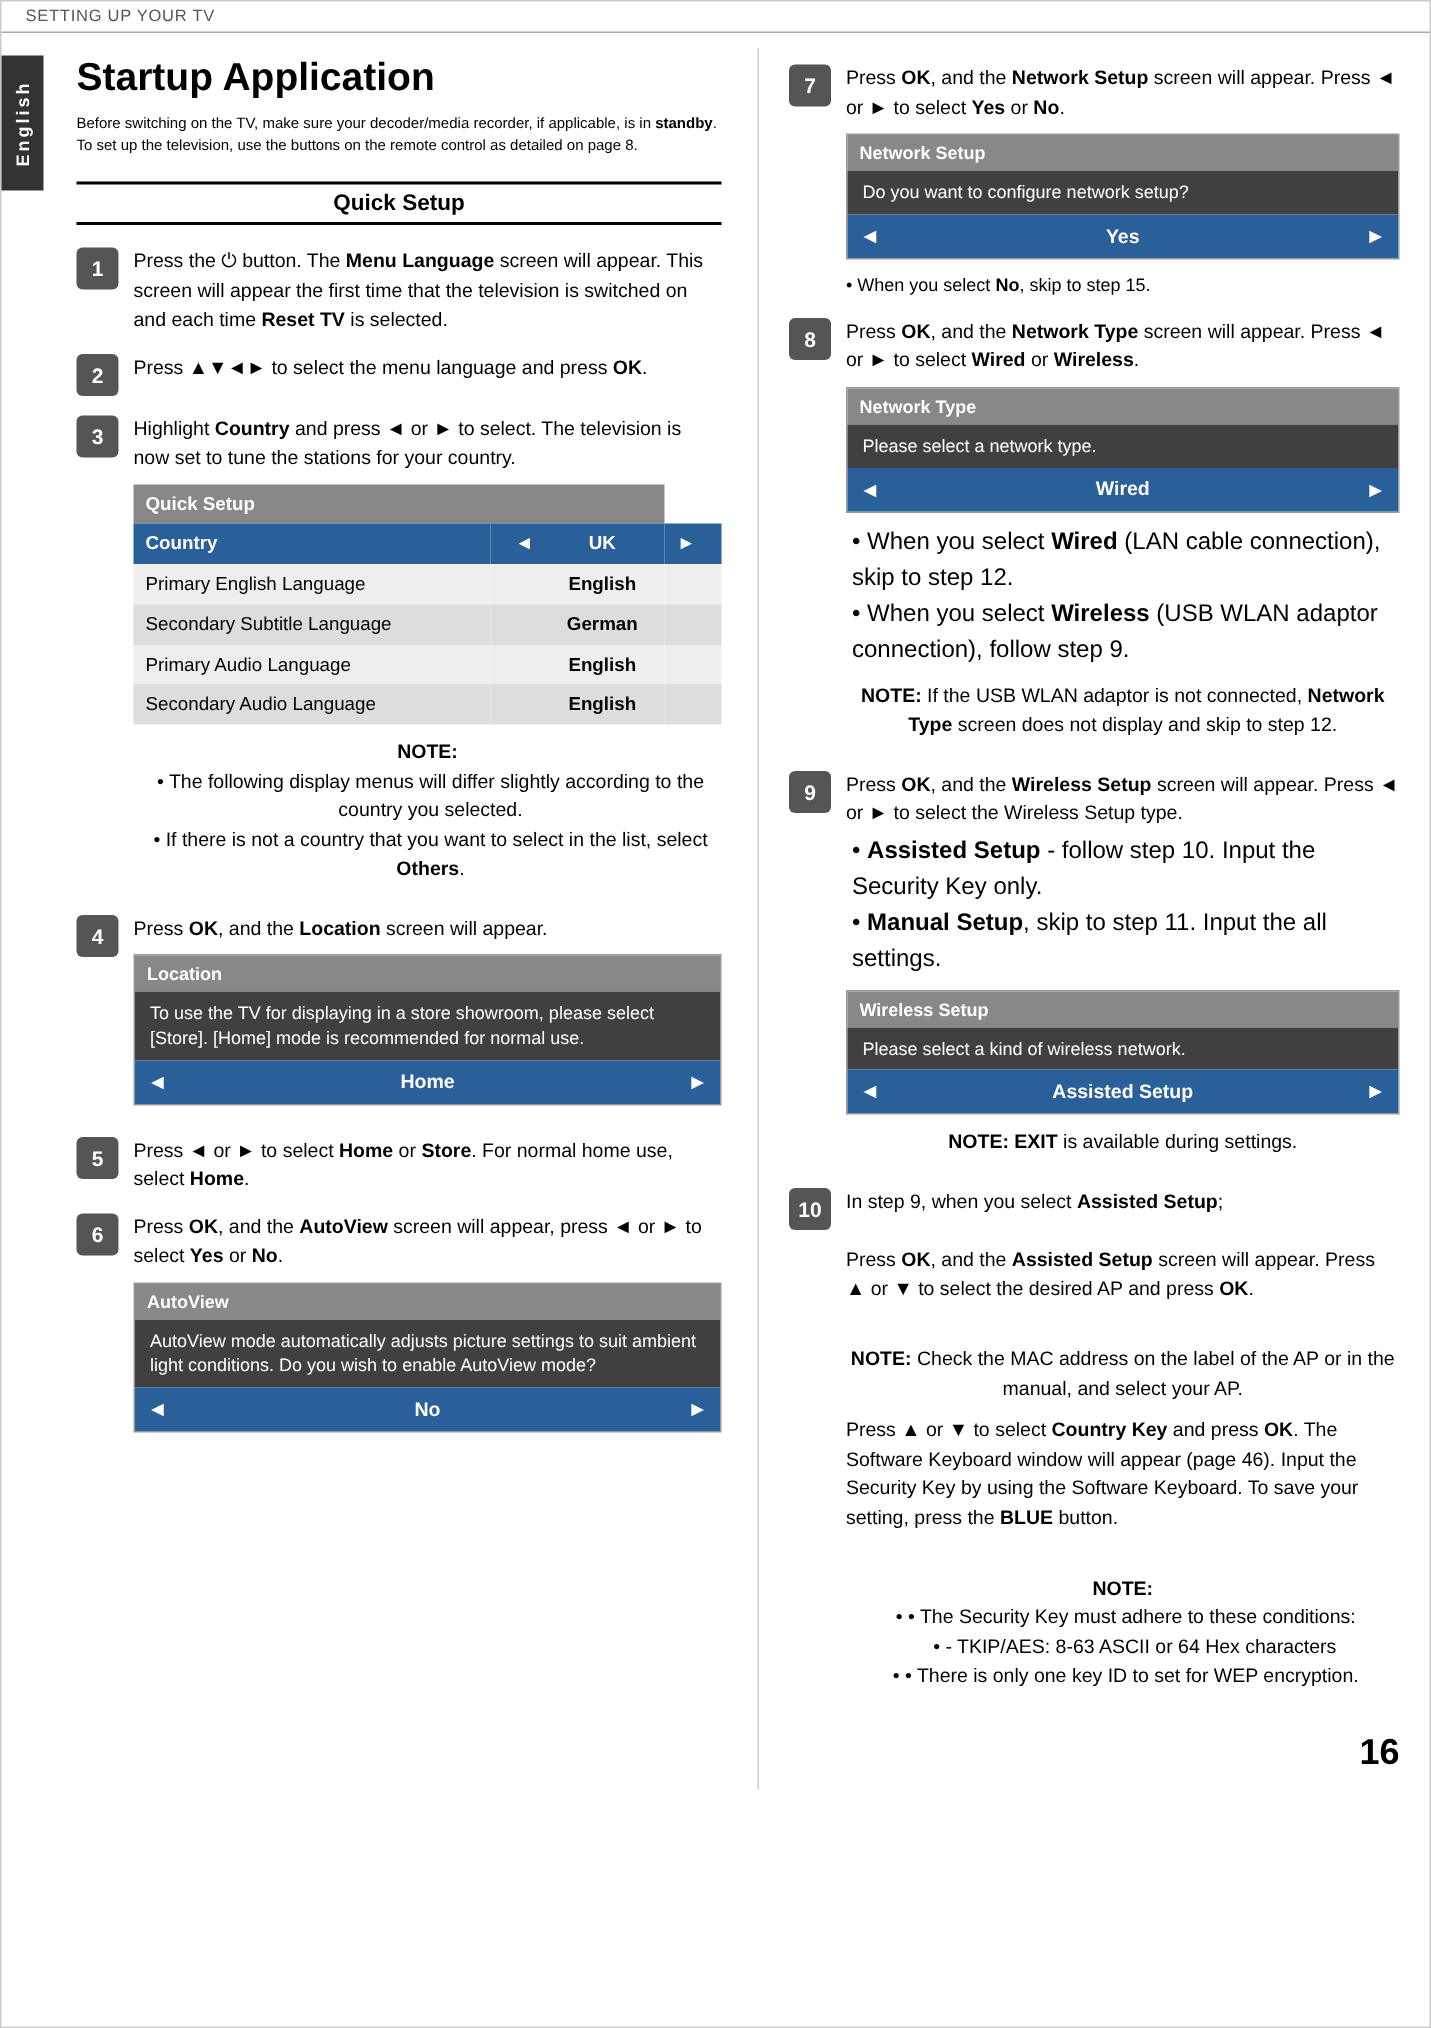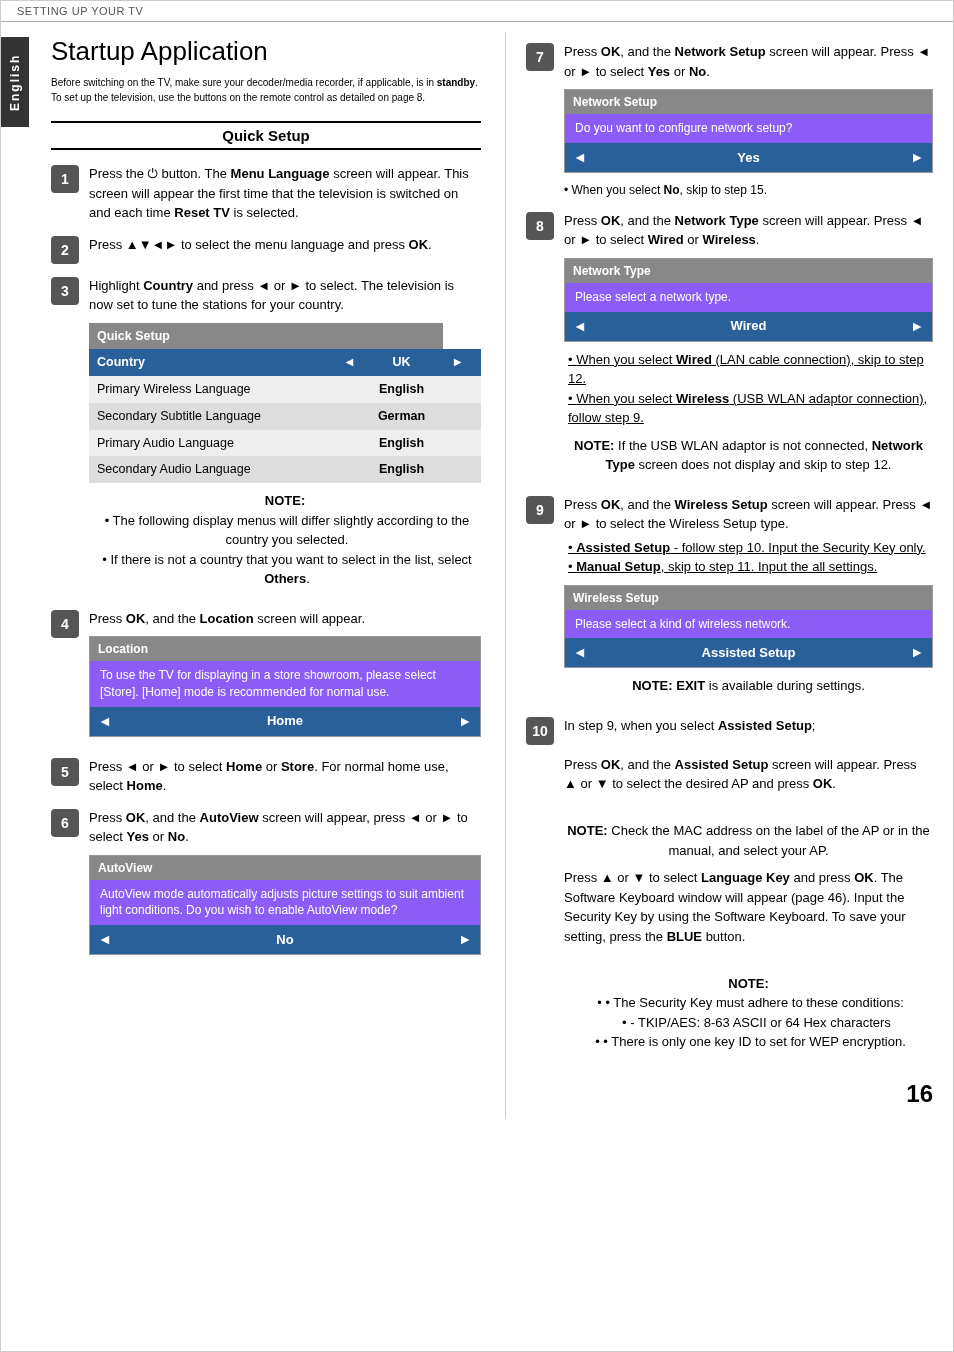--- a/index.html
+++ b/index.html
@@ -57,21 +57,21 @@
     }
     .col-left {
       flex: 0 0 430px;
       max-width: 430px;
     }
     .col-right {
       flex: 1;
     }
     h1.title {
       font-size: 26px;
-      font-weight: normal;
+      font-weight: bold;
       margin-bottom: 8px;
       margin-top: 4px;
     }
     .intro-text {
       font-size: 10px;
       line-height: 1.5;
       margin-bottom: 16px;
     }
     .intro-text strong {
       font-weight: bold;
@@ -150,21 +150,21 @@
     }
     .screen-box .screen-title {
       background: #888;
       color: #fff;
       padding: 3px 8px;
       font-weight: bold;
       font-size: 12px;
     }
     .screen-box .screen-body {
       padding: 6px 10px;
-      background: #8b5cf6;
+      background: #404040;
       color: #fff;
       font-size: 12px;
       line-height: 1.4;
     }
     .screen-box .screen-row {
       display: flex;
       align-items: center;
       background: #2a6099;
       color: #fff;
       padding: 4px 8px;
@@ -198,23 +198,22 @@
     }
     
     .bullet-list {
       list-style: none;
       margin: 4px 0 4px 4px;
     }
     .bullet-list li::before {
       content: "• ";
     }
     .bullet-list li {
-      font-size: 13px;
+      font-size: 16px;
       line-height: 1.5;
-      text-decoration: underline;
     }
     
     .page-number {
       text-align: right;
       font-size: 24px;
       font-weight: bold;
       margin-top: 20px;
       padding-bottom: 10px;
     }
     
@@ -280,21 +279,21 @@
               </tr>
             </thead>
             <tbody>
               <tr style="background:#2a6099;color:#fff;">
                 <td style="font-weight:bold;">Country</td>
                 <td style="text-align:right;padding-right:4px;">◄</td>
                 <td style="font-weight:bold;text-align:center;">UK</td>
                 <td>►</td>
               </tr>
               <tr>
-                <td>Primary Wireless Language</td>
+                <td>Primary English Language</td>
                 <td></td>
                 <td class="val">English</td>
                 <td></td>
               </tr>
               <tr>
                 <td>Secondary Subtitle Language</td>
                 <td></td>
                 <td class="val">German</td>
                 <td></td>
               </tr>
@@ -432,21 +431,21 @@
       <div class="step">
         <div class="step-num">10</div>
         <div class="step-content">
           In step 9, when you select <strong>Assisted Setup</strong>;
           <br><br>
           Press <strong>OK</strong>, and the <strong>Assisted Setup</strong> screen will appear. Press ▲ or ▼ to select the desired AP and press <strong>OK</strong>.
           <br><br>
           <div class="note-block">
             <strong>NOTE:</strong> Check the MAC address on the label of the AP or in the manual, and select your AP.
           </div>
-          Press ▲ or ▼ to select <strong>Language Key</strong> and press <strong>OK</strong>. The Software Keyboard window will appear (page 46). Input the Security Key by using the Software Keyboard. To save your setting, press the <strong>BLUE</strong> button.
+          Press ▲ or ▼ to select <strong>Country Key</strong> and press <strong>OK</strong>. The Software Keyboard window will appear (page 46). Input the Security Key by using the Software Keyboard. To save your setting, press the <strong>BLUE</strong> button.
           <br><br>
           <div class="note-block">
             <strong>NOTE:</strong>
             <ul style="list-style:none;padding-left:4px;">
               <li>• The Security Key must adhere to these conditions:</li>
               <li style="padding-left:12px;">- TKIP/AES: 8-63 ASCII or 64 Hex characters</li>
               <li>• There is only one key ID to set for WEP encryption.</li>
             </ul>
           </div>
         </div>

